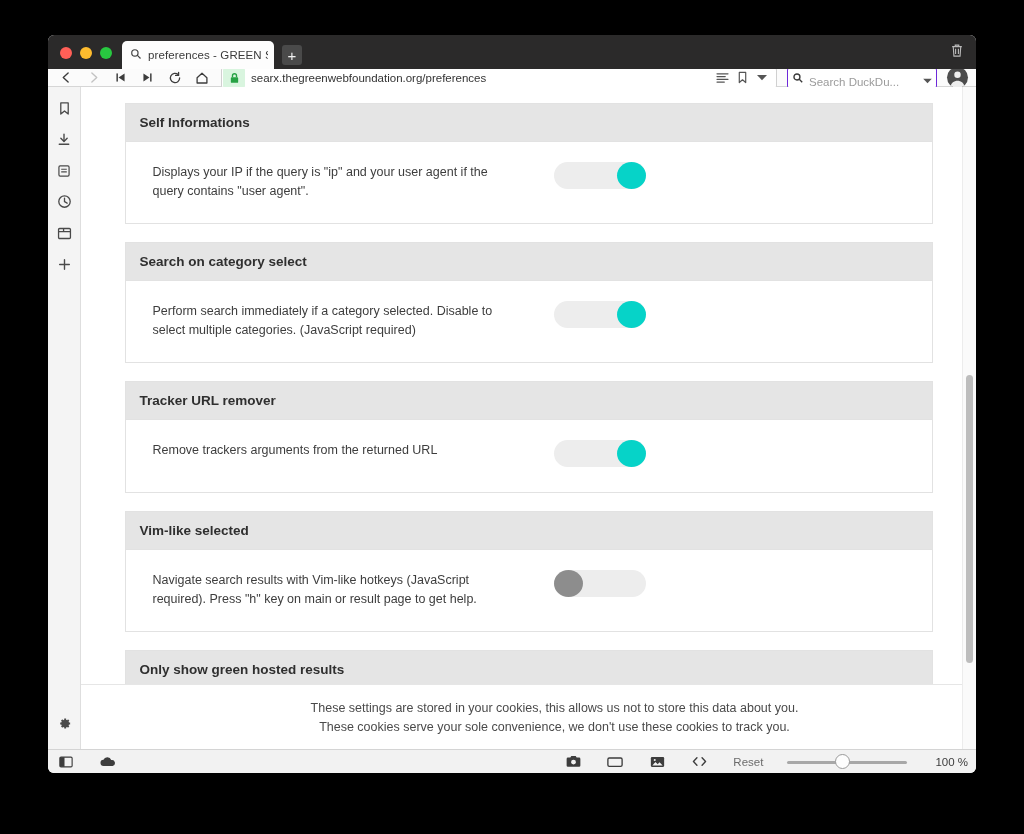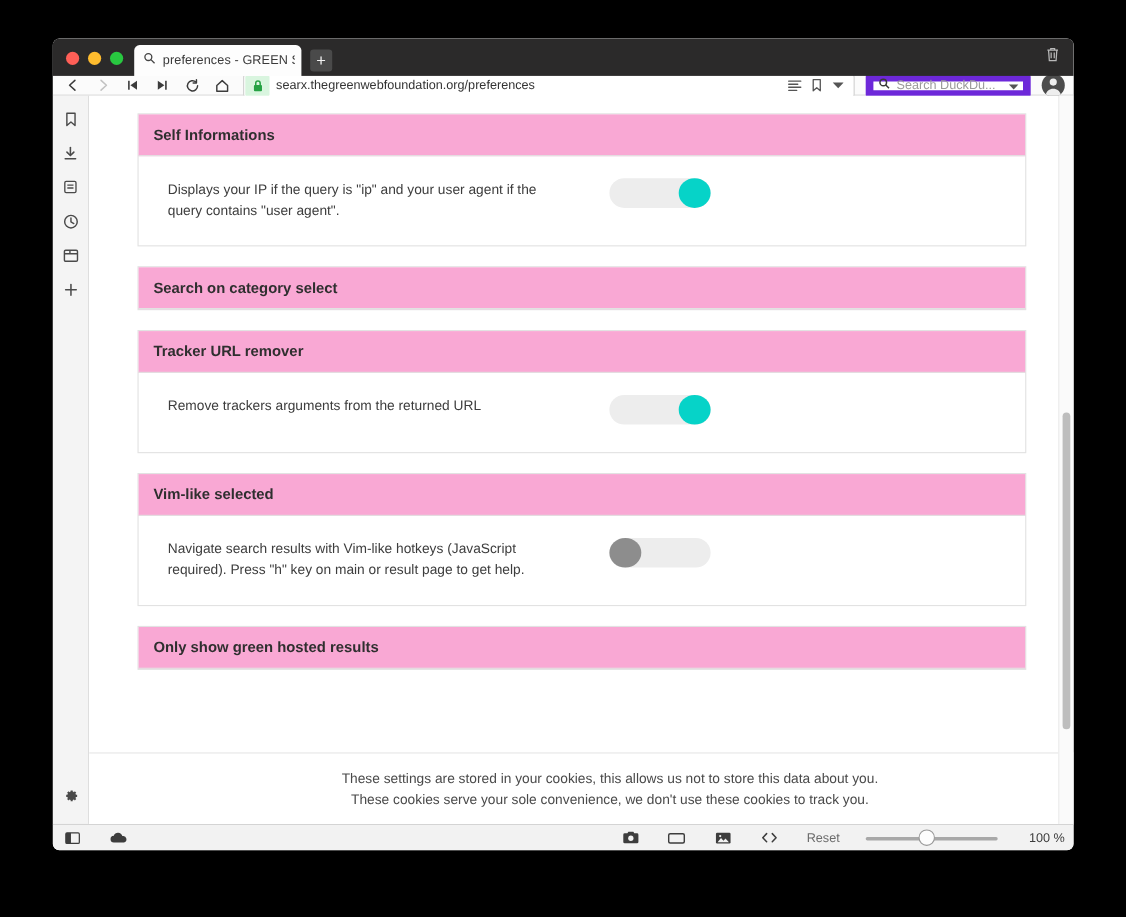--- a/index.html
+++ b/index.html
@@ -110,23 +110,23 @@
     font-size: 11.5px; color: #333;
     white-space: nowrap; overflow: hidden;
     flex: 1 1 auto;
     padding-left: 4px;
   }
   .url-icon { width: 20px; display: flex; align-items: center; justify-content: center; color: #555; flex: none; }
 
   #searchbar {
     width: 150px; height: 22px;
     background: #fff;
-    border: 7px solid #6d28d9;
+    border: 1px solid #6d28d9;
     border-radius: 3px;
-    display: flex; align-items: center;
+    display: flex; align-items: flex-end;
     padding: 0 4px;
     flex: none;
     margin-left: 3px;
   }
   #searchbar .ph {
     font-size: 11.5px; color: #9b9b9b;
     flex: 1 1 auto; white-space: nowrap; overflow: hidden;
     padding-left: 5px;
   }
   #avatar {
@@ -171,21 +171,21 @@
     overflow: hidden;
   }
 
   .card {
     width: 808px;
     margin: 0 auto 18px auto;
     border: 1px solid #e2e2e2;
     background: #fff;
   }
   .card-head {
-    background: #f9a8d4;
+    background: #e5e5e5;
     border-bottom: 1px solid #e2e2e2;
     padding: 11px 14px;
     font-size: 13.5px; font-weight: bold; color: #2f2f2f;
   }
   .card-body {
     display: flex; align-items: flex-start;
     padding: 20px 14px 22px 14px;
     min-height: 72px;
   }
   .desc {
@@ -461,20 +461,26 @@
           <div class="card-body">
             <div class="desc">Displays your IP if the query is "ip" and your user agent if the query contains "user agent".</div>
             <div class="toggle on">
               <div class="knob"></div>
             </div>
           </div>
         </div>
 
         <div class="card">
           <div class="card-head">Search on category select</div>
+          <div class="card-body">
+            <div class="desc">Perform search immediately if a category selected. Disable to select multiple categories. (JavaScript required)</div>
+            <div class="toggle on">
+              <div class="knob"></div>
+            </div>
+          </div>
         </div>
 
         <div class="card">
           <div class="card-head">Tracker URL remover</div>
           <div class="card-body">
             <div class="desc">Remove trackers arguments from the returned URL</div>
             <div class="toggle on">
               <div class="knob"></div>
             </div>
           </div>

